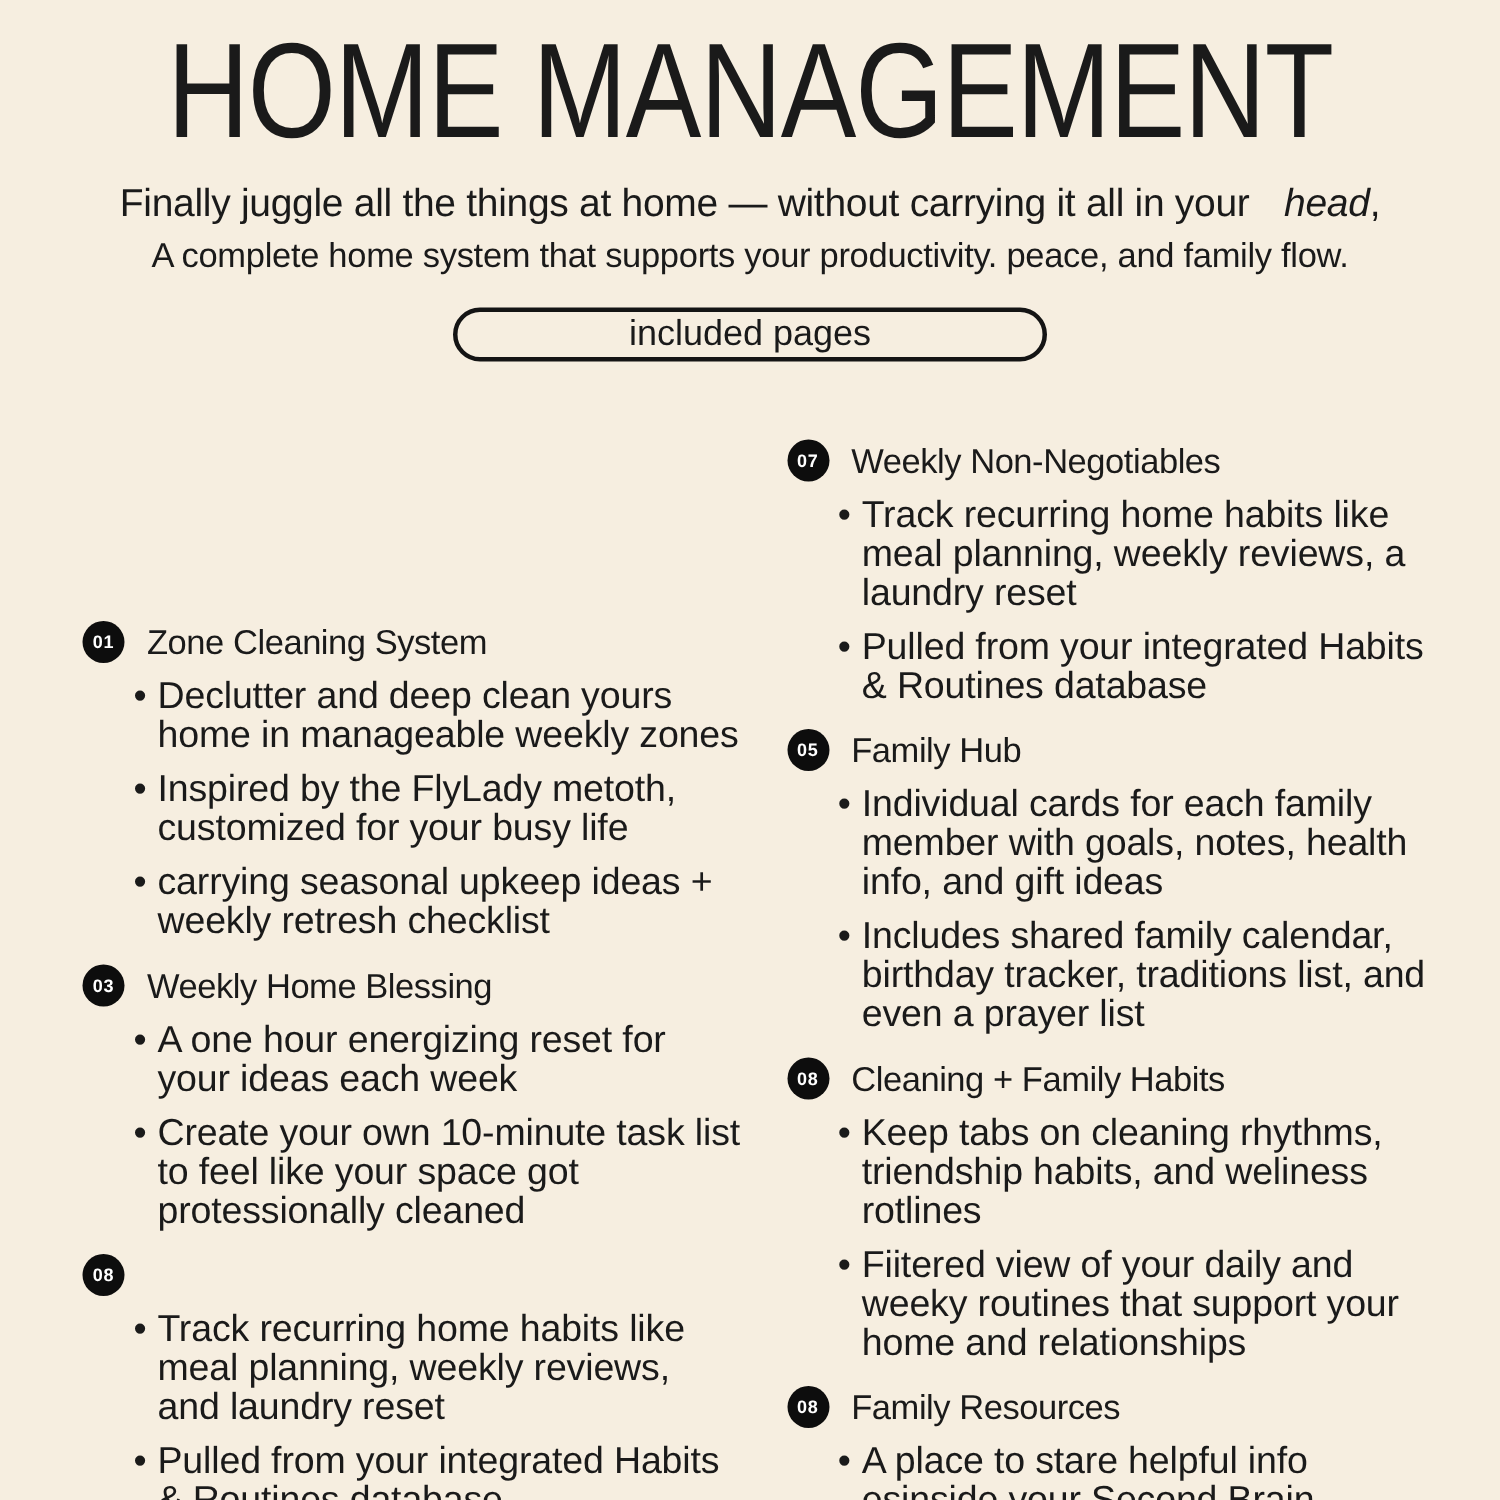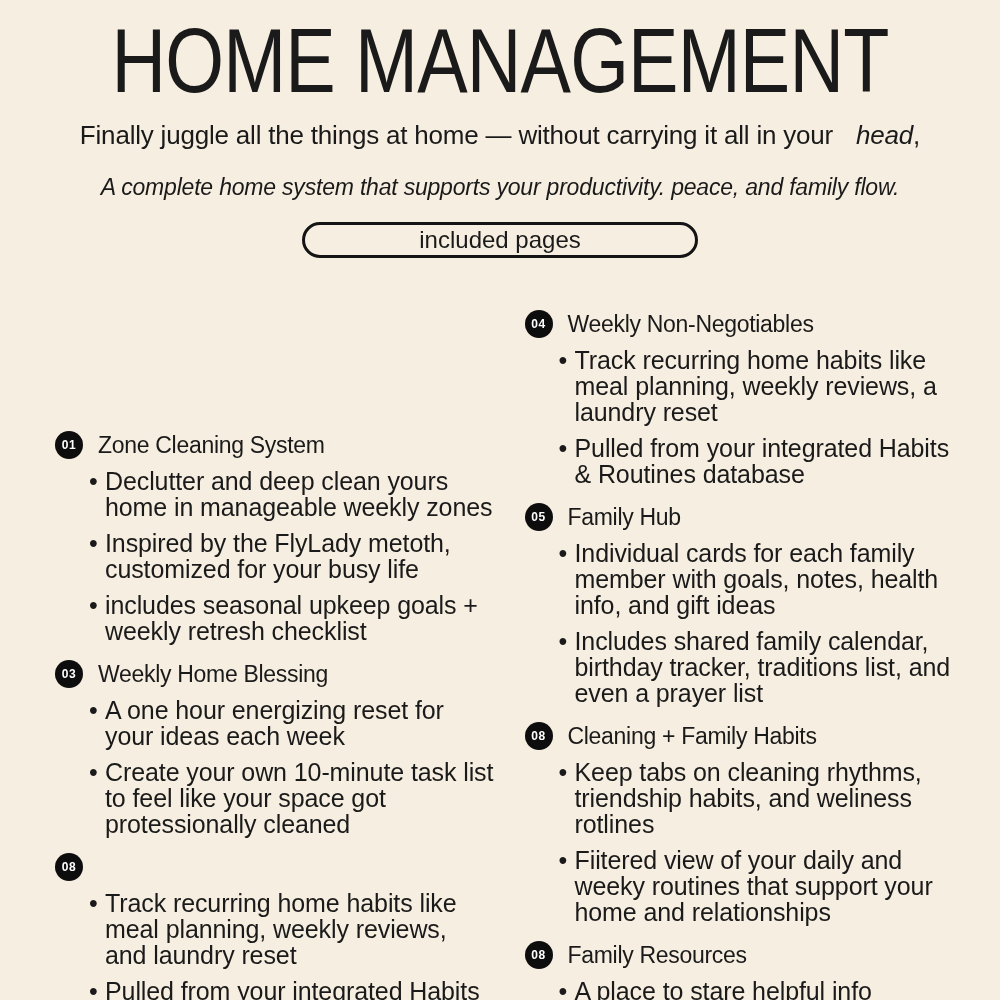--- a/index.html
+++ b/index.html
@@ -22,23 +22,22 @@
     transform-origin: 50% 50%;
     line-height: 1.0;
   }
   .subtitle {
     margin: 14px 0 0;
     font-size: 26px;
     letter-spacing: -0.2px;
   }
   .subtitle .em { font-style: italic; margin-left: 16px; }
   .tagline {
-    margin: 23px 0 0;
+    margin: 6px 0 0;
     font-size: 23px;
-    font-style: italic;
     letter-spacing: -0.2px;
   }
   .pill {
     margin: 21px auto 0;
     width: 396px; height: 36px;
     border: 3.5px solid #141414;
     border-radius: 24px;
     display: flex; align-items: center; justify-content: center;
     font-size: 24px;
     background: transparent;
@@ -106,21 +105,21 @@
   <div class="col col-left">
 
     <section class="item">
       <div class="item-head">
         <span class="badge">01</span>
         <h2 class="item-title">Zone Cleaning System</h2>
       </div>
       <ul class="bullets">
         <li>Declutter and deep clean yours home in manageable weekly zones</li>
         <li>Inspired by the FlyLady metoth, customized for your busy life</li>
-        <li>includes seasonal upkeep goals + weekly retresh checklist</li>
+        <li>carrying seasonal upkeep ideas + weekly retresh checklist</li>
       </ul>
     </section>
 
     <section class="item">
       <div class="item-head">
         <span class="badge">03</span>
         <h2 class="item-title">Weekly Home Blessing</h2>
       </div>
       <ul class="bullets">
         <li>A one hour energizing reset for your ideas each week</li>
@@ -137,21 +136,21 @@
         <li>Pulled from your integrated Habits &amp; Routines database</li>
       </ul>
     </section>
 
   </div>
 
   <div class="col col-right">
 
     <section class="item">
       <div class="item-head">
-        <span class="badge">04</span>
+        <span class="badge">07</span>
         <h2 class="item-title">Weekly Non-Negotiables</h2>
       </div>
       <ul class="bullets">
         <li>Track recurring home habits like meal planning, weekly reviews, a laundry reset</li>
         <li>Pulled from your integrated Habits &amp; Routines database</li>
       </ul>
     </section>
 
     <section class="item">
       <div class="item-head">

